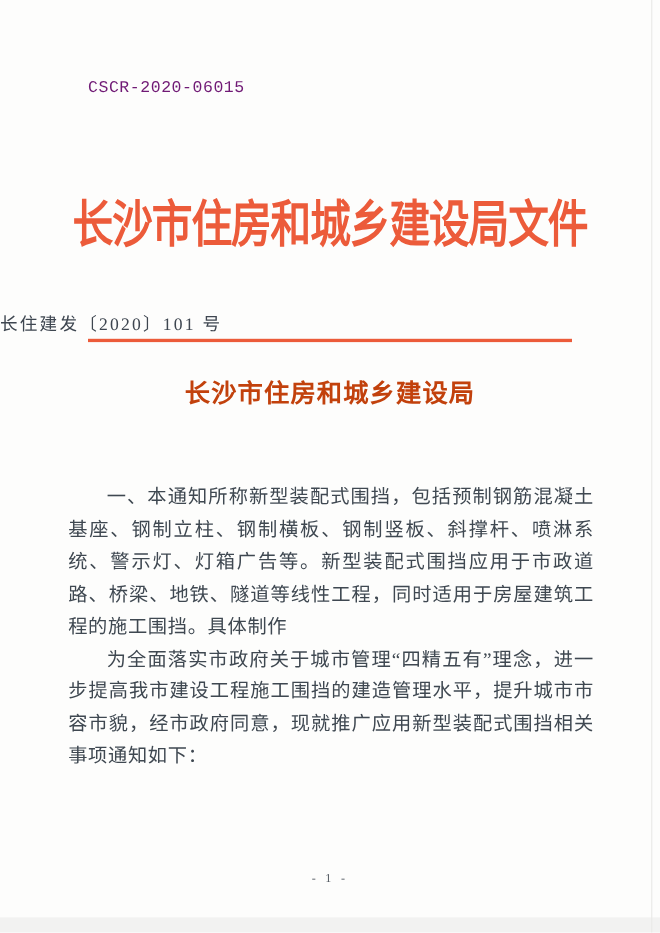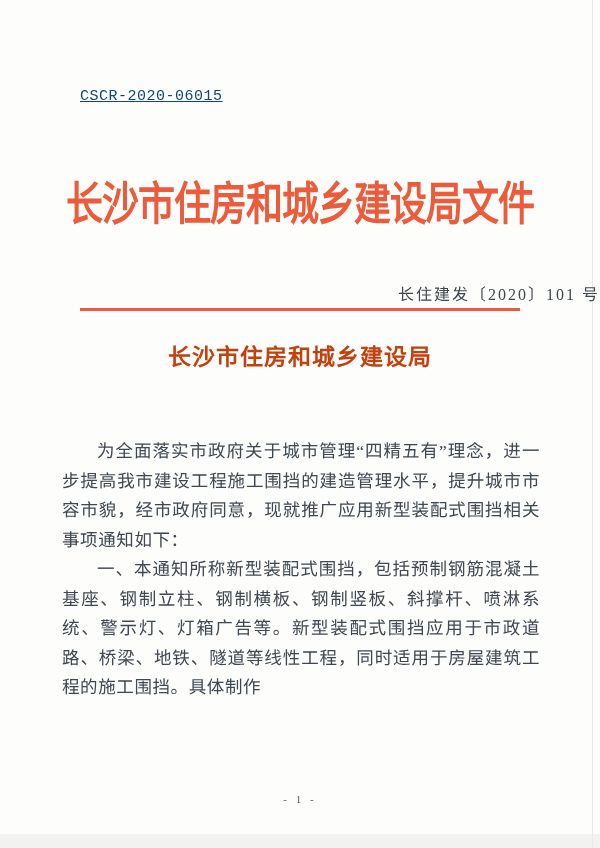--- a/index.html
+++ b/index.html
@@ -25,47 +25,46 @@
   .scan-right-edge {
     position: absolute;
     top: 0; bottom: 0;
     left: 592px;
     width: 1px;
     background: #e9e9e7;
   }
   .doc-code {
     position: absolute;
     left: 80px;
-    top: 88px;
+    top: 72px;
     font-family: "Liberation Mono", "DejaVu Sans Mono", monospace;
     font-size: 15px;
     letter-spacing: 0.5px;
-    color: #0c4a6e;
-    text-decoration: underline;
+    color: #701a75;
   }
   .red-header {
     position: absolute;
     left: 0;
     width: 600px;
     top: 166px;
     text-align: center;
     font-size: 37px;
     font-weight: 700;
     letter-spacing: -1px;
     color: var(--header-red, #ec5b3a);
     transform: scaleY(1.25);
     transform-origin: top center;
     white-space: nowrap;
   }
   .doc-number {
     position: absolute;
     left: 0;
     width: 600px;
     top: 281px;
-    text-align: right;
+    text-align: left;
     font-size: 16px;
     letter-spacing: 2px;
     color: #3e4650;
   }
   .red-rule {
     position: absolute;
     left: 80px;
     top: 308px;
     width: 440px;
     height: 3px;
@@ -126,19 +125,19 @@
 
   <div class="doc-number">长住建发〔2020〕101 号</div>
 
   <div class="red-rule"></div>
 
   <h1 class="doc-title">
     <span>长沙市住房和城乡建设局</span><br>
   </h1>
 
   <div class="doc-body">
+    <p class="indent">一、本通知所称新型装配式围挡，包括预制钢筋混凝土基座、钢制立柱、钢制横板、钢制竖板、斜撑杆、喷淋系统、警示灯、灯箱广告等。新型装配式围挡应用于市政道路、桥梁、地铁、隧道等线性工程，同时适用于房屋建筑工程的施工围挡。具体制作</p>
     <p class="indent">为全面落实市政府关于城市管理“四精五有”理念，进一步提高我市建设工程施工围挡的建造管理水平，提升城市市容市貌，经市政府同意，现就推广应用新型装配式围挡相关事项通知如下：</p>
-    <p class="indent">一、本通知所称新型装配式围挡，包括预制钢筋混凝土基座、钢制立柱、钢制横板、钢制竖板、斜撑杆、喷淋系统、警示灯、灯箱广告等。新型装配式围挡应用于市政道路、桥梁、地铁、隧道等线性工程，同时适用于房屋建筑工程的施工围挡。具体制作</p>
   </div>
 
   <div class="page-number">- 1 -</div>
 
 </div>
 
 </body></html>

